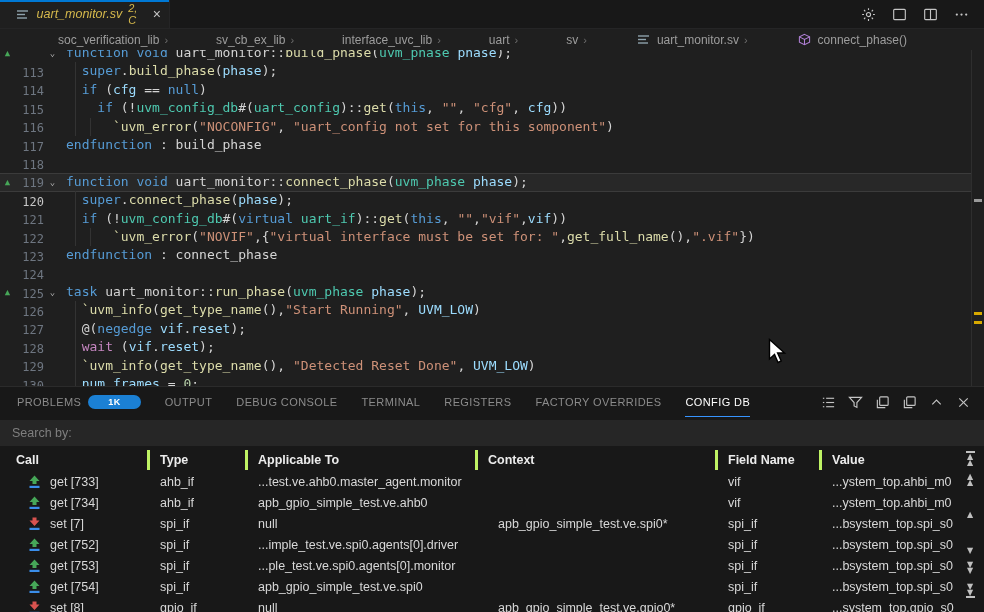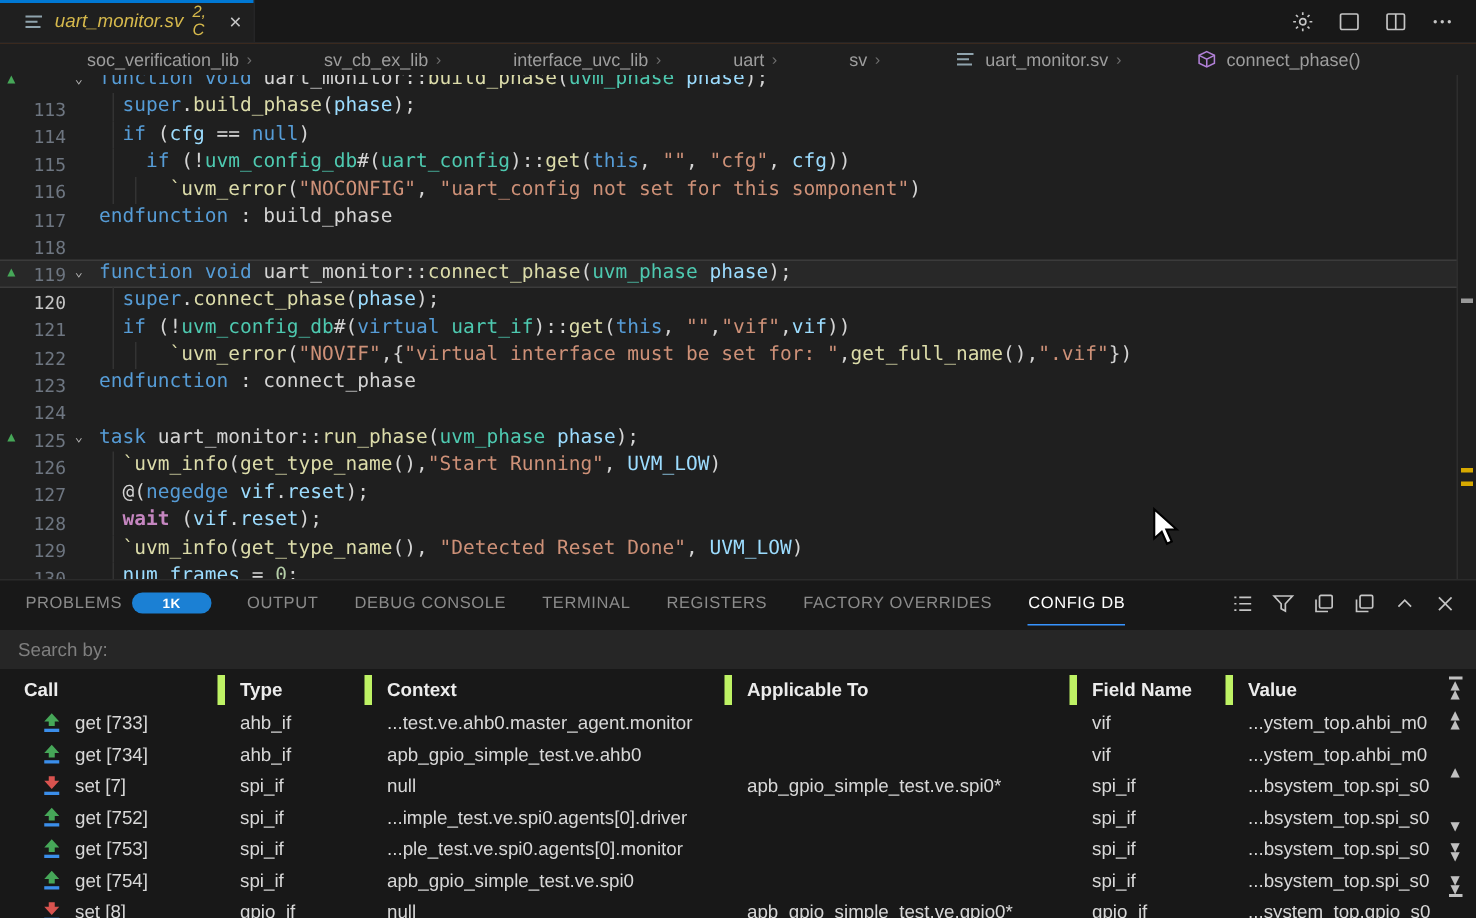--- a/index.html
+++ b/index.html
@@ -33,21 +33,21 @@
   .lines{position:absolute;top:-6px;left:0;right:12px;}
   .cl{display:flex;height:18.4px;line-height:18.4px;white-space:pre;
       font-family:"DejaVu Sans Mono",monospace;font-size:13px;}
   .gut{flex:0 0 64px;display:flex;align-items:center;}
   .gut .mk{width:15px;text-align:center;color:#46a758;font-size:9px;}
   .gut .ln{width:29px;text-align:right;color:#6e7681;font-size:12px;font-family:"DejaVu Sans Mono",monospace;margin-top:40px;}
   .cl.cur .ln{color:#c6c6c6;}
   .gut .fold{width:17px;text-align:center;color:#b5b5b5;font-size:9px;}
   .codetxt{position:relative;flex:1;padding-left:2px;}
   .guide{position:absolute;top:0;bottom:0;width:1px;background:#333;}
-  .tk-kw{color:#569cd6;}.tk-ctrl{color:#c586c0;font-weight:bold;}.tk-type{color:#4ec9b0;}
+  .tk-kw{color:#569cd6;}.tk-ctrl{color:#c586c0;}.tk-type{color:#4ec9b0;}
   .tk-fn{color:#dcdcaa;}.tk-var{color:#9cdcfe;}.tk-str{color:#ce9178;}
   .tk-num{color:#b5cea8;}.tk-pl{color:#d4d4d4;}
   .overview{position:absolute;top:0;right:0;width:12px;height:100%;border-left:1px solid #2e2e2e;}
   .ov-mark{position:absolute;left:2px;width:8px;height:3px;}
 
   
   .panel{position:absolute;top:386px;left:0;right:0;bottom:0;background:#181818;border-top:1px solid #2b2b2b;}
   .panel-tabs{display:flex;align-items:center;height:30px;padding-left:17px;gap:24px;}
   .ptab{display:flex;align-items:center;gap:7px;height:30px;box-sizing:border-box;cursor:pointer;
         font-size:11px;letter-spacing:.4px;color:#8b8b8b;white-space:nowrap;}
@@ -55,21 +55,21 @@
   .badge{background:#1b80d4;color:#fff;font-size:9px;font-weight:bold;padding:2px 20px;border-radius:9px;}
   .panel-actions{margin-left:auto;display:flex;align-items:center;gap:9px;padding-right:12px;}
 
   .searchbar{position:absolute;top:33px;left:0;right:0;height:26px;background:#262626;display:flex;align-items:center;}
   .searchbar input{width:100%;background:transparent;border:none;outline:none;color:#cccccc;
                    font-size:12.5px;padding-left:12px;font-family:"Liberation Sans",sans-serif;}
   .searchbar input::placeholder{color:#7f7f7f;}
 
   .thead{position:absolute;top:60px;left:0;right:22px;height:26px;display:flex;align-items:center;}
   .th{box-sizing:border-box;height:20px;display:flex;align-items:center;padding-left:10px;
-      font-size:12.5px;font-weight:bold;color:#ececec;border-right:5px solid #bef264;white-space:nowrap;}
+      font-size:12.5px;font-weight:bold;color:#ececec;border-right:3px solid #bef264;white-space:nowrap;}
   .th:first-child{padding-left:16px;}
   .th:last-child{border-right:none;}
 
   .tbody{position:absolute;top:87px;bottom:0;left:0;right:22px;overflow:hidden;}
   .tr{display:flex;align-items:flex-end;height:21px;cursor:pointer;}
   .tr:first-child{margin-top:-6px;}
   .td{box-sizing:border-box;padding-left:10px;font-size:12.5px;color:#d8d8d8;
       white-space:nowrap;overflow:hidden;}
   .td-call{padding-left:28px;display:flex;align-items:center;gap:9px;}
   .opicon{display:inline-flex;}
@@ -286,22 +286,22 @@
             </svg>
           </span>
         </div>
       </div>
     <div class="searchbar">
       <input type="text" placeholder="Search by:" style="">
     </div>
     <div class="thead" id="thead">
         <div class="th" style="width: 150px;">Call</div>
         <div class="th" style="width: 98px;">Type</div>
+        <div class="th" style="width: 230px;">Applicable To</div>
         <div class="th" style="width: 240px;">Context</div>
-        <div class="th" style="width: 230px;">Applicable To</div>
         <div class="th" style="width: 104px;">Field Name</div>
         <div class="th" style="width: 140px;">Value</div>
       </div>
     <div class="tbody" id="tbody">
         <div class="tr">
           <div class="td td-call" style="width: 150px;">
             <span class="opicon">
               <svg width="13" height="14" viewBox="0 0 13 14">
                 <polygon points="6.5,0.5 11.5,6 8.5,6 8.5,9 4.5,9 4.5,6 1.5,6" fill="#46a758"></polygon>
                 <rect x="1.5" y="10.8" width="10" height="2.2" fill="#3b8eea"></rect>

